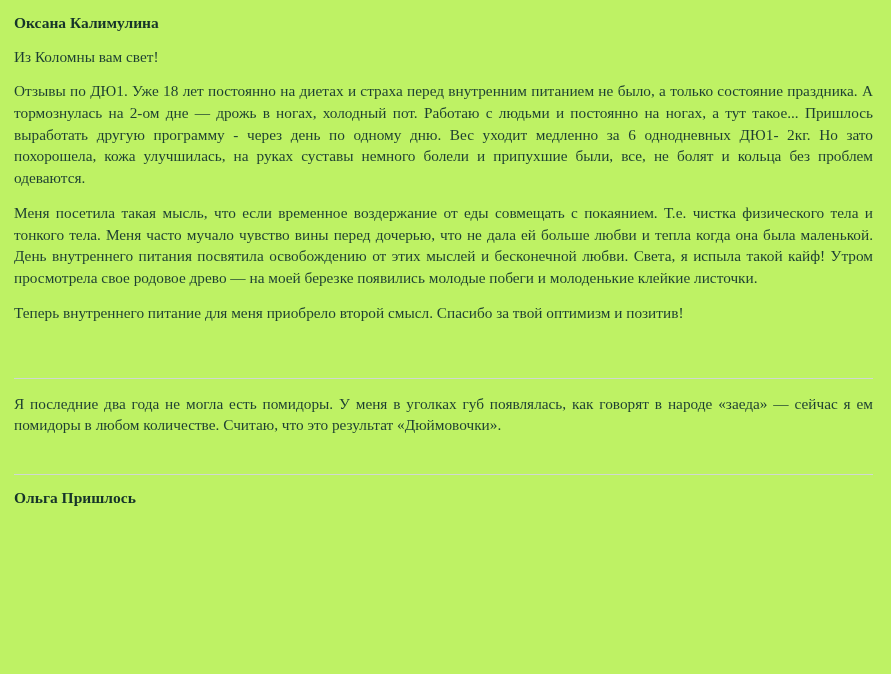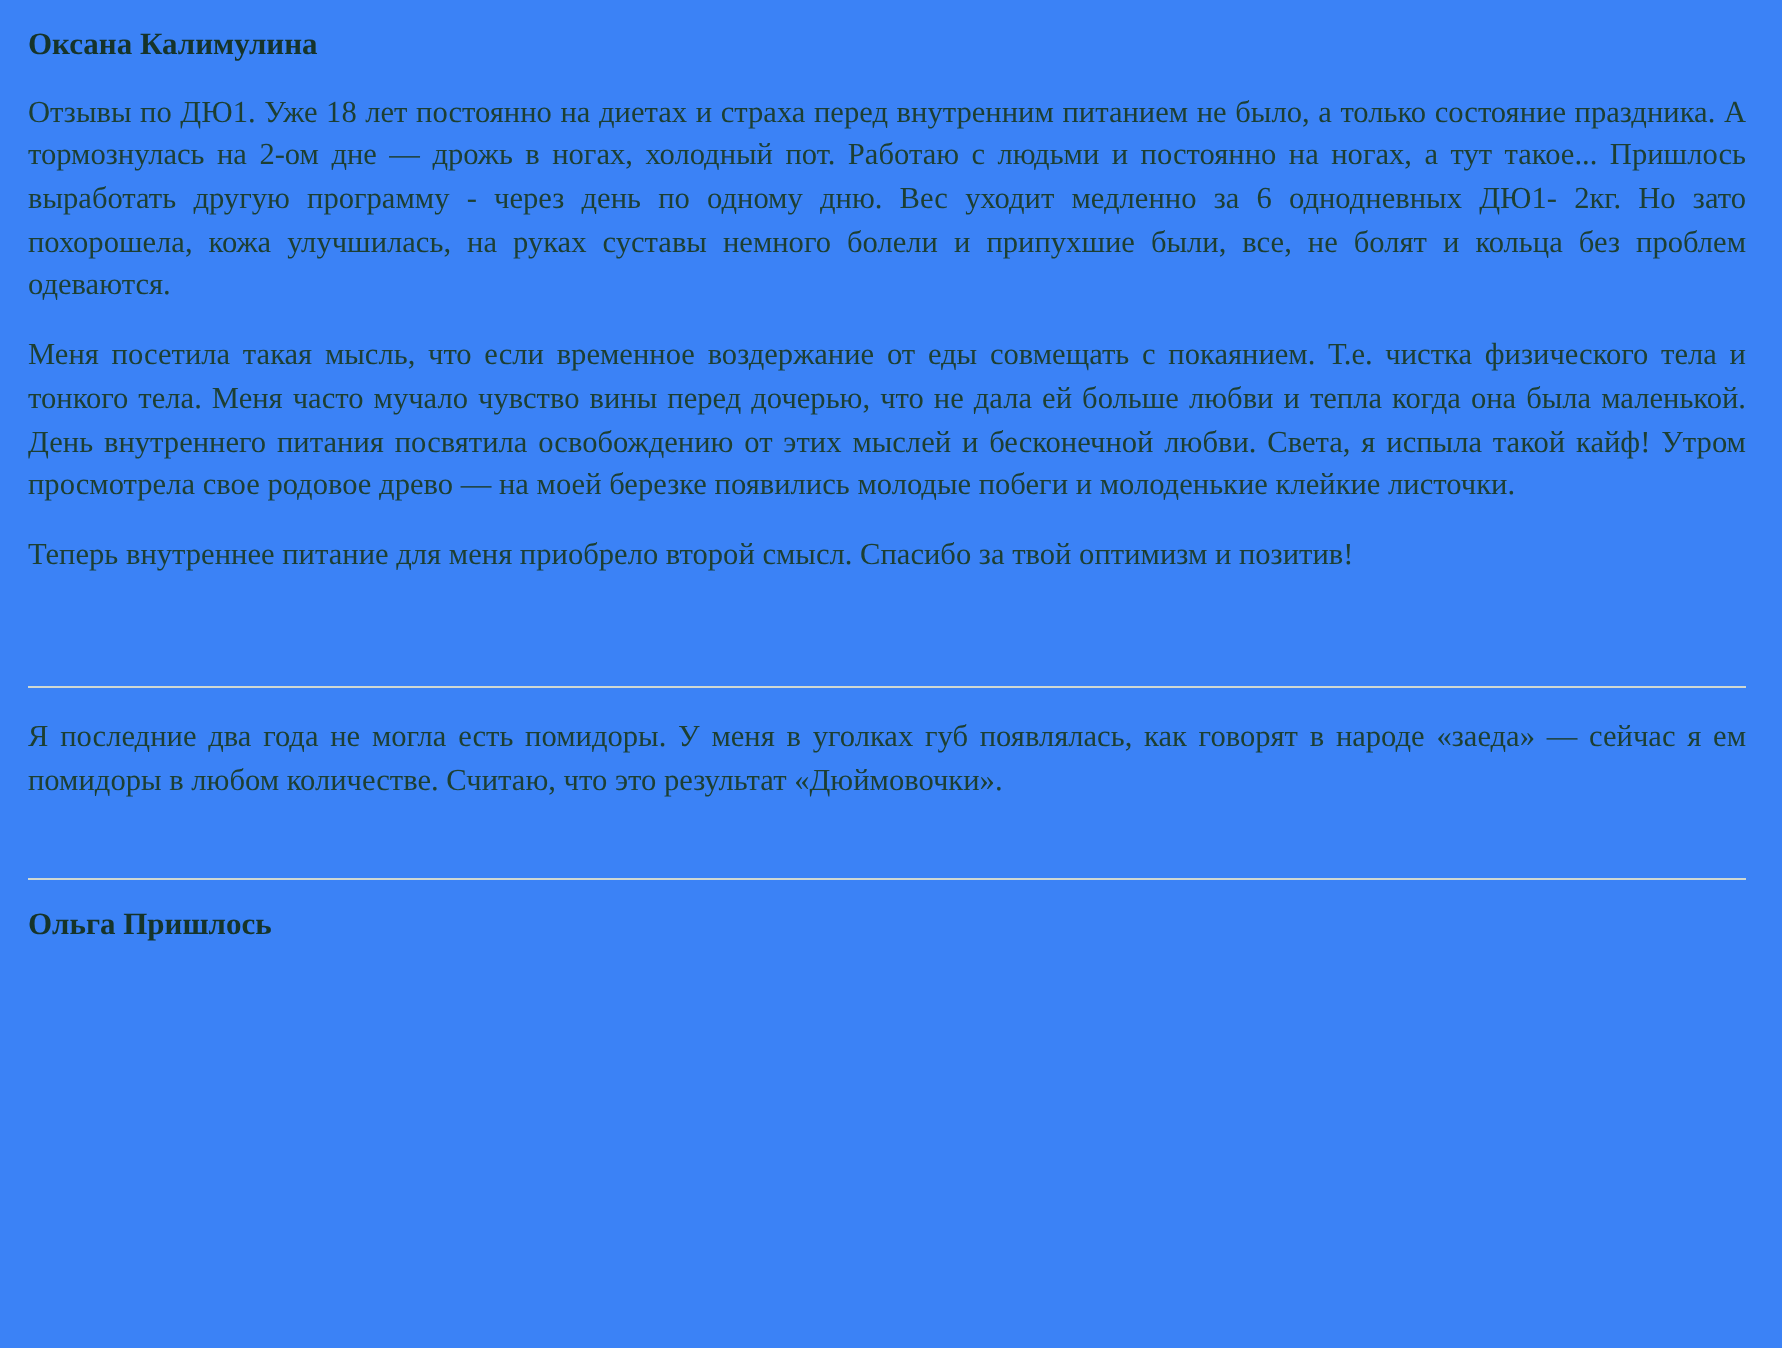--- a/index.html
+++ b/index.html
@@ -12,21 +12,21 @@
     background: #ffffff;
     font-family: "Liberation Serif", serif;
     color: #1c3b2e;
     overflow: hidden;
   }
   .page {
     box-sizing: border-box;
     width: 891px;
     height: 674px;
     padding: 14px 18px 0 14px;
-    background: #3b82f6;
+    background: #bef264;
   }
   .testimonial {
     margin: 0 0 10px 0;
   }
   .testimonial-author {
     font-family: "Liberation Serif", serif;
     font-weight: bold;
     font-size: 15.5px;
     color: #16342a;
     margin: 0 0 13px 0;
@@ -57,23 +57,24 @@
     height: 10px;
   }
 </style>
 </head>
 <body>
 
 <div class="page">
 
   <div class="testimonial">
     <div class="testimonial-author">Оксана Калимулина</div>
+    <p class="para">Из Коломны вам свет!</p>
     <p class="para">Отзывы по ДЮ1. Уже 18 лет постоянно на диетах и страха перед внутренним питанием не было, а только состояние праздника. А тормознулась на 2-ом дне — дрожь в ногах, холодный пот. Работаю с людьми и постоянно на ногах, а тут такое... Пришлось выработать другую программу - через день по одному дню. Вес уходит медленно за 6 однодневных ДЮ1- 2кг. Но зато похорошела, кожа улучшилась, на руках суставы немного болели и припухшие были, все, не болят и кольца без проблем одеваются.</p>
     <p class="para">Меня посетила такая мысль, что если временное воздержание от еды совмещать с покаянием. Т.е. чистка физического тела и тонкого тела. Меня часто мучало чувство вины перед дочерью, что не дала ей больше любви и тепла когда она была маленькой. День внутреннего питания посвятила освобождению от этих мыслей и бесконечной любви. Света, я испыла такой кайф! Утром просмотрела свое родовое древо — на моей березке появились молодые побеги и молоденькие клейкие листочки.</p>
-    <p class="para last">Теперь внутреннее питание для меня приобрело второй смысл. Спасибо за твой оптимизм и позитив!</p>
+    <p class="para last">Теперь внутреннего питание для меня приобрело второй смысл. Спасибо за твой оптимизм и позитив!</p>
   </div>
 
   <div class="spacer-lg"></div>
   <hr class="divider">
 
   <div class="testimonial">
     <p class="para last">Я последние два года не могла есть помидоры. У меня в уголках губ появлялась, как говорят в народе «заеда» — сейчас я ем помидоры в любом количестве. Считаю, что это результат «Дюймовочки».</p>
   </div>
 
   <div class="spacer-md"></div>

